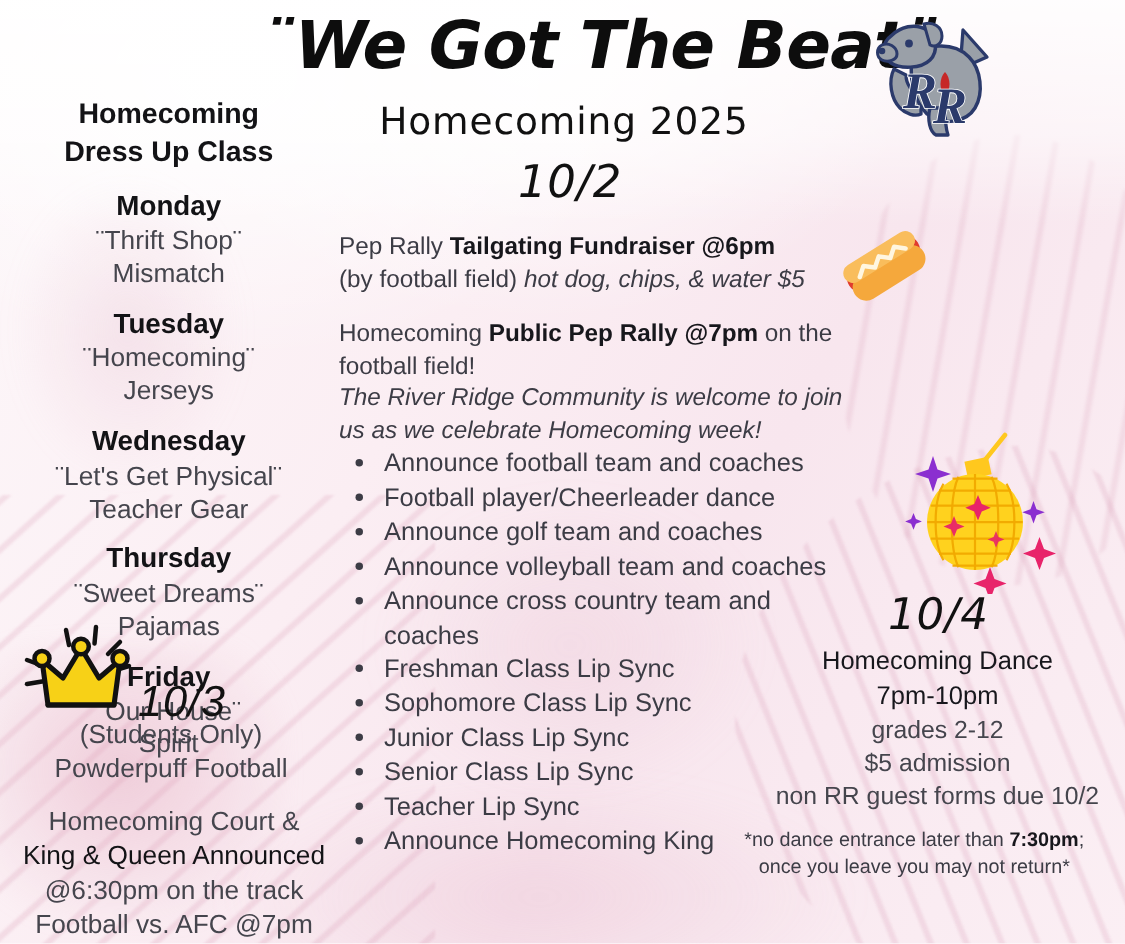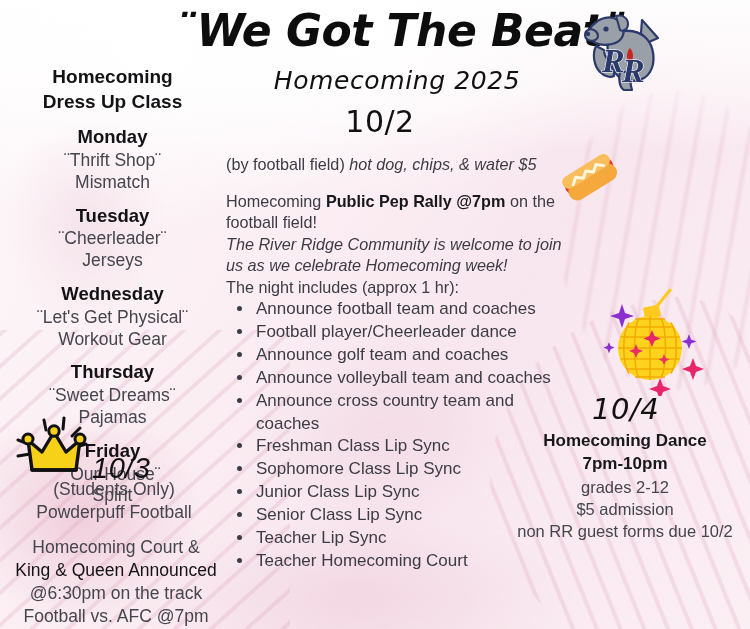--- a/index.html
+++ b/index.html
@@ -118,36 +118,36 @@
     font-weight: 700;
     font-style: italic;
     font-size: 44px;
     letter-spacing: -0.5px;
     color: #0d0d0d;
     line-height: 1.06;
     white-space: nowrap;
   }
   .subhead {
     position: absolute;
-    left: 217px; top: 66px;
+    left: 196px; top: 66px;
     width: 360px;
     text-align: center;
     font-family: "DejaVu Sans", sans-serif;
-    font-style: italic;
     font-weight: 400;
     font-size: 25px;
     color: #111;
     letter-spacing: 0.6px;
   }
   .maindate {
     position: absolute;
     left: 230px; top: 104px;
     width: 300px;
     text-align: center;
     font-family: "DejaVu Sans", sans-serif;
+    font-style: italic;
     font-weight: 400;
     font-size: 30px;
     color: #111;
     letter-spacing: 0.5px;
   }
 
   
   .mascot { position:absolute; left:580px; top:6px; width:92px; height:88px; }
 
   
@@ -255,21 +255,21 @@
   }
   .dance-block {
     position: absolute;
     left: 505px; top: 430px;
     width: 240px;
     text-align: center;
     color: #45454d;
     font-size: 16.5px;
     line-height: 1.35;
   }
-  .dance-block .strong { font-weight:700; color:#17171c; font-size:17px; }
+  .dance-block .strong { font-weight:400; color:#17171c; font-size:17px; }
   .disclaimer {
     position: absolute;
     left: 472px; top: 551px;
     width: 275px;
     text-align: center;
     color: #3c3c45;
     font-size: 13.2px;
     line-height: 1.38;
   }
   .disclaimer .strong { font-weight:700; color:#17171c; }
@@ -329,28 +329,28 @@
     </div>
 
     <div class="day-block">
       <div class="day-name">Monday</div>
       <div class="day-theme">¨Thrift Shop¨</div>
       <div class="day-sub">Mismatch</div>
     </div>
 
     <div class="day-block">
       <div class="day-name">Tuesday</div>
-      <div class="day-theme">¨Cheerleader¨</div>
+      <div class="day-theme">¨Homecoming¨</div>
       <div class="day-sub">Jerseys</div>
     </div>
 
     <div class="day-block">
       <div class="day-name">Wednesday</div>
       <div class="day-theme">¨Let's Get Physical¨</div>
-      <div class="day-sub">Workout Gear</div>
+      <div class="day-sub">Teacher Gear</div>
     </div>
 
     <div class="day-block">
       <div class="day-name">Thursday</div>
       <div class="day-theme">¨Sweet Dreams¨</div>
       <div class="day-sub">Pajamas</div>
     </div>
 
     <div class="day-block">
       <div class="day-name">Friday</div>
@@ -386,40 +386,40 @@
   </div>
 
   <div class="court-block">
     <div>Homecoming Court &amp;</div>
     <div class="strong">King &amp; Queen Announced</div>
     <div>@6:30pm on the track</div>
     <div>Football vs. AFC @7pm</div>
   </div>
 
   <div class="center-col">
+    <p><span>Pep Rally </span><span class="b">Tailgating Fundraiser @6pm</span></p>
     <p><span>(by football field) </span><span class="i">hot dog, chips, &amp; water $5</span></p>
 
     <div class="gap"></div>
 
     <p><span>Homecoming </span><span class="b">Public Pep Rally @7pm</span><span> on the football field!</span></p>
     <p class="i">The River Ridge Community is welcome to join us as we celebrate Homecoming week!</p>
-    <p>The night includes (approx 1 hr):</p>
 
     <ul class="night-list">
       <li>Announce football team and coaches</li>
       <li>Football player/Cheerleader dance</li>
       <li>Announce golf team and coaches</li>
       <li>Announce volleyball team and coaches</li>
       <li>Announce cross country team and coaches</li>
       <li>Freshman Class Lip Sync</li>
       <li>Sophomore Class Lip Sync</li>
       <li>Junior Class Lip Sync</li>
       <li>Senior Class Lip Sync</li>
       <li>Teacher Lip Sync</li>
-      <li>Teacher Homecoming Court</li>
+      <li>Announce Homecoming King</li>
     </ul>
   </div>
 
   <div class="hotdog">
     <svg viewBox="0 0 62 56" width="62" height="56">
       <g transform="rotate(-32 31 28)">
 
         <ellipse cx="12" cy="28" rx="8" ry="8.5" fill="#E03B2E"></ellipse>
         <ellipse cx="50" cy="28" rx="8" ry="8.5" fill="#E03B2E"></ellipse>
 
@@ -476,14 +476,18 @@
   <div class="date104">10/4</div>
 
   <div class="dance-block">
     <div class="strong">Homecoming Dance</div>
     <div class="strong">7pm-10pm</div>
     <div>grades 2-12</div>
     <div>$5 admission</div>
     <div>non RR guest forms due 10/2</div>
   </div>
 
+  <div class="disclaimer">
+    <div><span>*no dance entrance later than </span><span class="strong">7:30pm</span><span>;</span></div>
+    <div>once you leave you may not return*</div>
+  </div>
 
 </div>
 
 </body></html>

